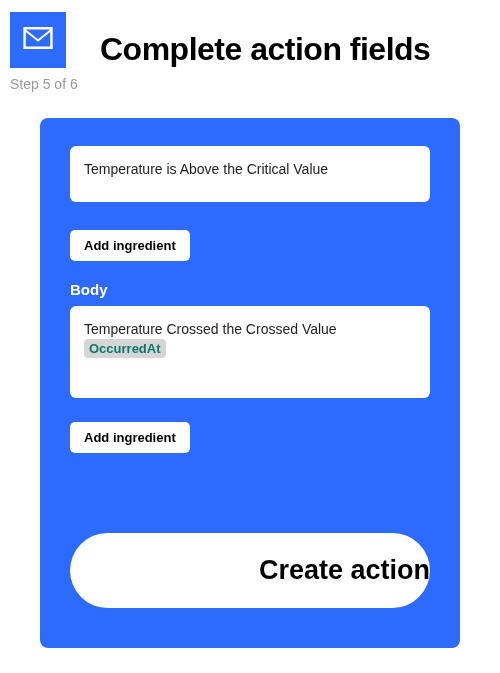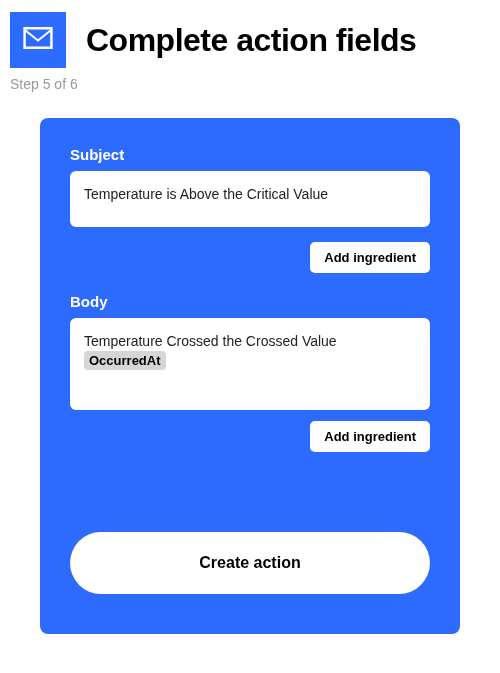--- a/index.html
+++ b/index.html
@@ -8,22 +8,22 @@
       padding: 0;
     }
     body {
       font-family: -apple-system, BlinkMacSystemFont, "Segoe UI", Helvetica, Arial, sans-serif;
       background: #fff;
       width: 500px;
       padding: 12px 10px;
     }
     .header {
       display: flex;
-      align-items: center;
-      gap: 20px;
+      align-items: flex-end;
+      gap: 34px;
       margin-bottom: 8px;
     }
     .service-badge {
       width: 56px;
       height: 56px;
       background: #2d6bff;
       display: flex;
       align-items: center;
       justify-content: center;
       flex-shrink: 0;
@@ -80,26 +80,25 @@
       color: #222;
       line-height: 1.35;
     }
     .ingredient-pill {
       display: inline-block;
       background: #d6d6d6;
       border-radius: 4px;
       padding: 1px 5px;
       font-weight: 600;
       font-size: 13px;
-      color: #000000;
+      color: #0f766e;
     }
     .add-ingredient-row {
       display: flex;
-      justify-content: flex-end;
-      margin-top: 11px;
+      margin-top: 24px;
       margin-bottom: 20px;
     }
     .add-ingredient-btn {
       background: #fff;
       border: none;
       border-radius: 5px;
       padding: 8px 14px;
       font-size: 13px;
       font-weight: 800;
       color: #000;
@@ -108,46 +107,46 @@
     }
     .spacer {
       height: 60px;
     }
     .create-action-btn {
       width: 100%;
       background: #fff;
       border: none;
       border-radius: 999px;
       padding: 22px 0;
-      font-size: 16px;
+      font-size: 27px;
       font-weight: 800;
       color: #000;
       cursor: pointer;
       font-family: inherit;
+      text-align: right;
     }
   </style>
 </head>
 <body>
 
 <div class="header">
   <div class="service-badge">
     <span>
       <svg viewBox="0 0 24 18">
         <path d="M0 0 L24 0 L24 18 L0 18 Z M2 2 L12 10 L22 2 L2 2 Z M2 4 L2 16 L22 16 L22 4 L12 12 L2 4 Z"></path>
       </svg>
     </span>
   </div>
   <h1 class="page-title">Complete action fields</h1>
 </div>
 
 <div class="step-indicator">Step 5 of 6</div>
 
 <div class="form-card">
 
-  <div class="field-label">Subject</div>
   <textarea class="text-input subject" style="">Temperature is Above the Critical Value</textarea>
   <div class="add-ingredient-row">
     <button class="add-ingredient-btn">Add ingredient</button>
   </div>
 
   <div class="field-label">Body</div>
   <div class="text-input body">
     <span class="body-content">
       <span>Temperature Crossed the Crossed Value </span><span class="ingredient-pill">OccurredAt</span>
     </span>

